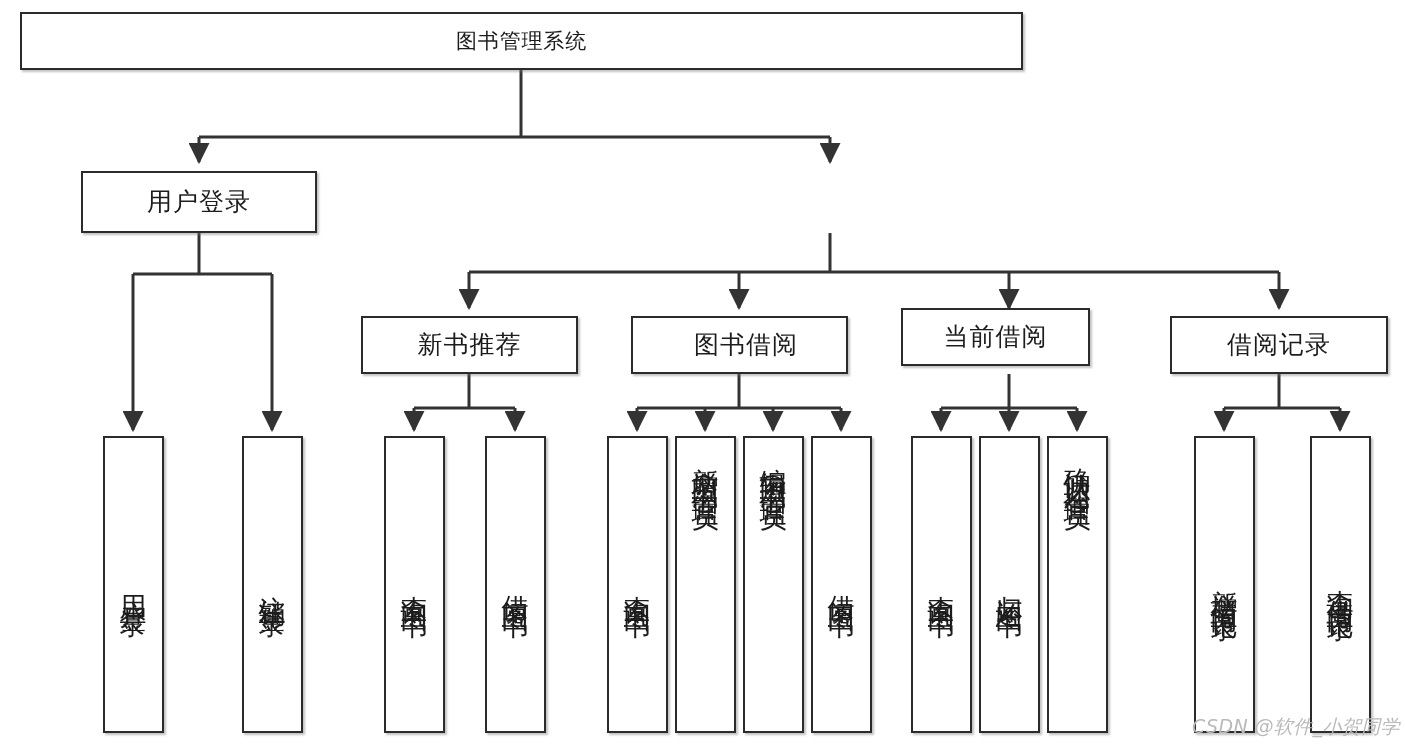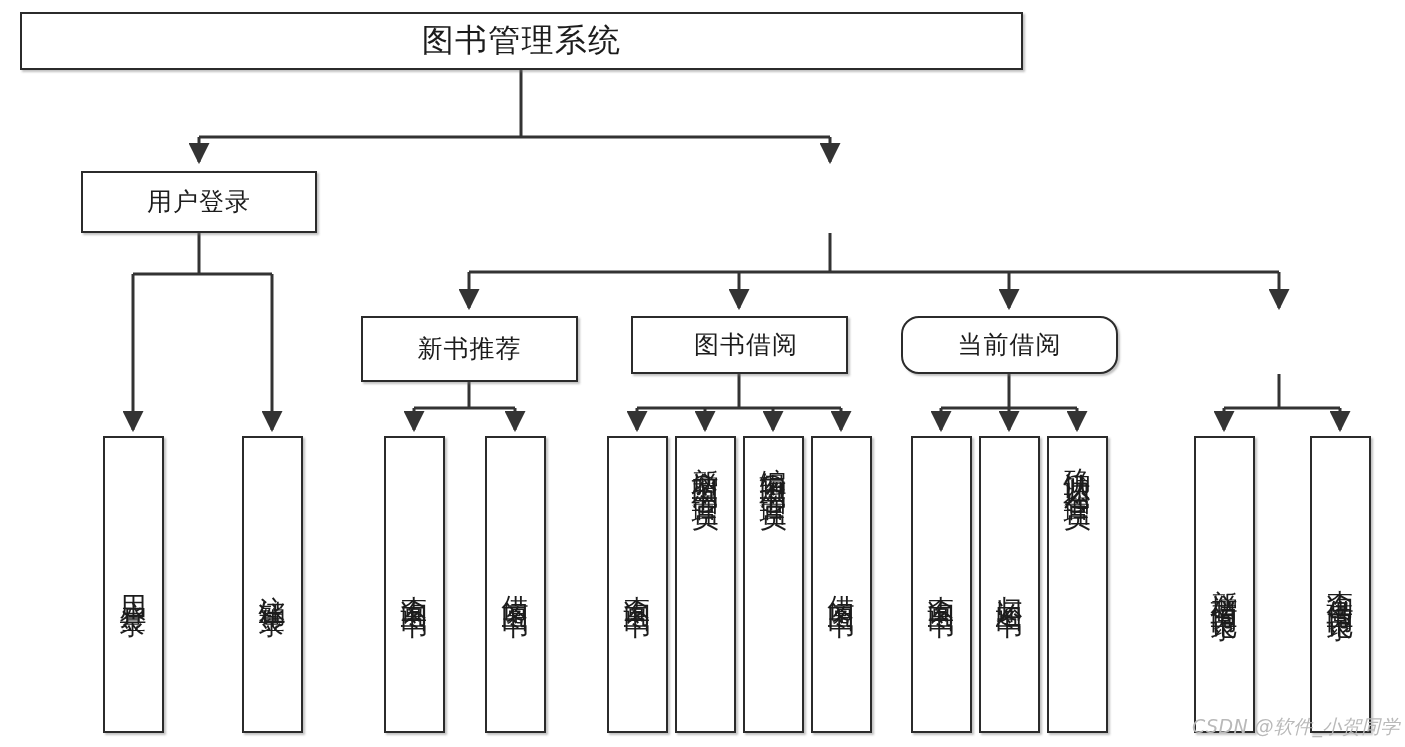--- a/index.html
+++ b/index.html
@@ -42,21 +42,21 @@
     display: block;
     line-height: 1.18;
     letter-spacing: 0.04em;
     color: #1c1c1c;
   }
   
   .node.h .node-label {
     font-size: 25px;
     white-space: nowrap;
   }
-  .node.root .node-label { font-size: 32px; }
+  .node.root .node-label { font-size: 21px; }
   
   .node.v {
     align-items: flex-start;
     padding-top: 8px;
   }
   .node.v.centered {
     align-items: center;
     padding-top: 0;
   }
   .node.v .node-label {
@@ -135,28 +135,31 @@
   </svg>
 
   <div class="node h root" style="left:20px; top:12px; width:1003px; height:58px;">
     <span class="node-label">图书管理系统</span>
   </div>
 
   <div class="node h" style="left:81px; top:171px; width:236px; height:62px;">
     <span class="node-label">用户登录</span>
   </div>
 
-  <div class="node h" style="left:361px; top:316px; width:217px; height:66px;">
+  <div class="node h" style="left:361px; top:316px; width:217px; height:58px;">
     <span class="node-label">新书推荐</span>
   </div>
   <div class="node h" style="left:631px; top:316px; width:217px; height:58px;padding-left:13px;">
     <span class="node-label">图书借阅</span>
   </div>
-  <div class="node h" style="left:901px; top:316px; width:217px; height:58px;border-radius:18px;">
+  <div class="node h" style="left:901px; top:308px; width:189px; height:58px;">
     <span class="node-label">当前借阅</span>
+  </div>
+  <div class="node h" style="left:1170px; top:316px; width:218px; height:58px;">
+    <span class="node-label">借阅记录</span>
   </div>
 
   <div class="node v centered" style="left:103px; top:436px; width:61px; height:297px;">
     <span class="node-label">用户登录</span>
   </div>
   <div class="node v centered" style="left:242px; top:436px; width:61px; height:297px;">
     <span class="node-label">注销登录</span>
   </div>
 
   <div class="node v centered" style="left:384px; top:436px; width:61px; height:297px;">

